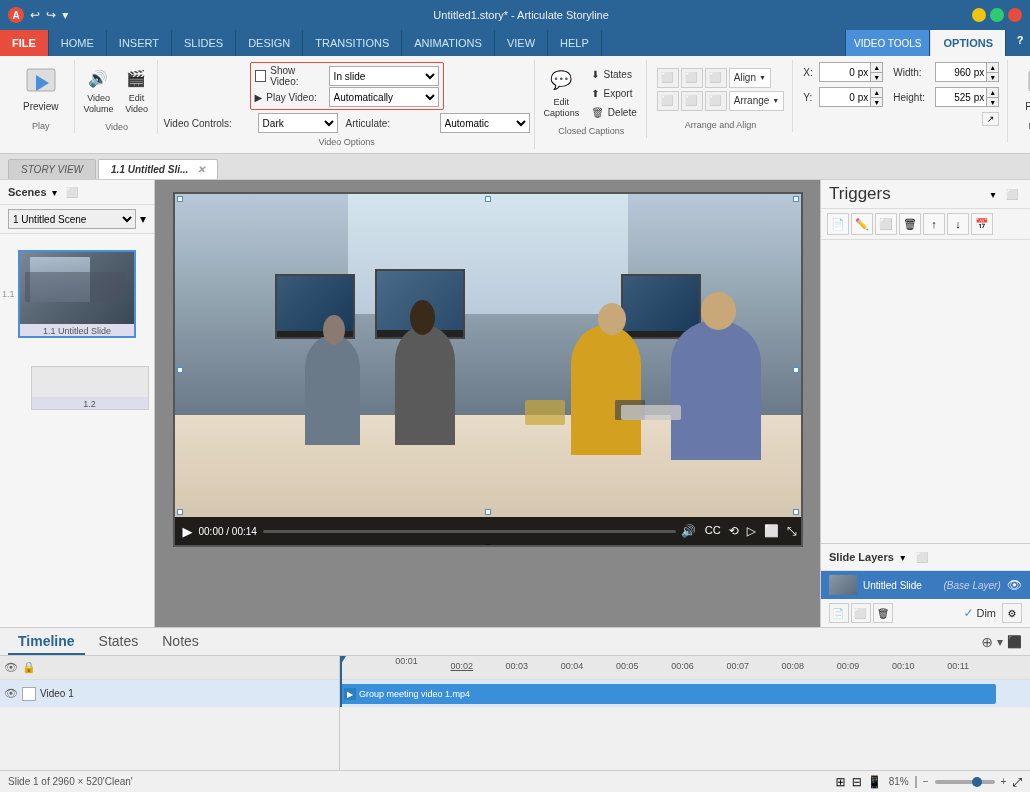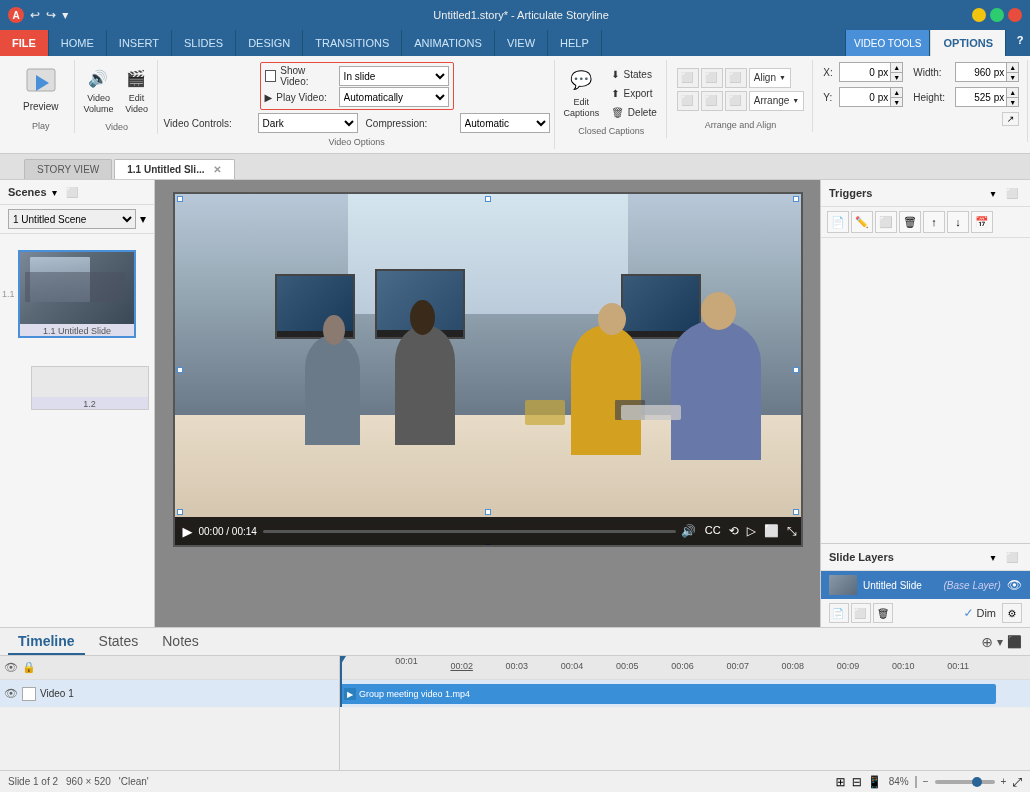--- a/index.html
+++ b/index.html
@@ -30,21 +30,21 @@
     .ribbon-btn-icon { width: 32px; height: 32px; display: flex; align-items: center; justify-content: center; font-size: 20px; }
     .ribbon-btn-label { font-size: 10px; color: #333; text-align: center; margin-top: 2px; }
 
     .ribbon-btn-small { display: flex; align-items: center; gap: 4px; cursor: pointer; padding: 2px 4px; border: 1px solid transparent; border-radius: 2px; font-size: 10px; }
     .video-option-row { display: flex; align-items: center; gap: 4px; }
     .video-option-label { font-size: 10px; color: #333; width: 70px; display: flex; align-items: center; gap: 2px; }
     .video-option-select { width: 110px; height: 20px; font-size: 10px; border: 1px solid #aaa; background: white; cursor: pointer; }
     .option-label-right { font-size: 10px; color: #333; width: 90px; }
 
     
-    #view-tabs { display: flex; background: #e0e0e0; border-bottom: 1px solid #ccc; height: 26px; align-items: flex-end; padding-left: 24px; gap: 2px; }
+    #view-tabs { display: flex; background: #e0e0e0; border-bottom: 1px solid #ccc; height: 26px; align-items: flex-end; padding-left: 8px; gap: 2px; font-style: italic; }
     .view-tab { padding: 4px 12px; font-size: 10px; cursor: pointer; background: #d0d0d0; border: 1px solid #bbb; border-bottom: none; border-radius: 2px 2px 0 0; color: #555; }
     .view-tab.active { background: white; color: #333; font-weight: bold; }
     .view-tab .close-x { margin-left: 6px; color: #999; font-size: 10px; }
 
     
     #main { display: flex; height: calc(792px - 30px - 82px - 26px); }
 
     
     #scenes-panel { width: 155px; background: #f5f5f5; border-right: 1px solid #ccc; display: flex; flex-direction: column; }
     #scenes-header { display: flex; align-items: center; justify-content: flex-start; padding: 4px 8px; border-bottom: 1px solid #ddd; }
@@ -61,21 +61,21 @@
     #slide-canvas { width: 630px; height: 355px; background: #000; position: relative; border: 2px solid #666; overflow: hidden; }
 
     
     #video-controls { width: 630px; height: 28px; background: rgba(0,0,0,0.85); display: flex; align-items: center; gap: 6px; padding: 0 8px; color: white; font-size: 10px; margin-top: -2px; }
     #video-controls button { background: none; border: none; color: white; cursor: pointer; font-size: 12px; padding: 0 2px; }
     .controls-icons { display: flex; gap: 8px; font-size: 12px; }
 
     
     #triggers-panel { width: 210px; background: #f5f5f5; border-left: 1px solid #ccc; display: flex; flex-direction: column; }
     #triggers-header { display: flex; align-items: center; justify-content: space-between; padding: 4px 8px; border-bottom: 1px solid #ddd; }
-    #triggers-header span { font-size: 11px; font-weight: bold; color: #333; }
+    #triggers-header span { font-size: 17px; font-weight: normal; color: #333; }
     .panel-controls { display: flex; gap: 2px; }
     .panel-controls button { width: 18px; height: 18px; background: none; border: 1px solid transparent; cursor: pointer; font-size: 10px; display: flex; align-items: center; justify-content: center; }
     #triggers-toolbar { display: flex; gap: 2px; padding: 4px 6px; border-bottom: 1px solid #ddd; flex-wrap: wrap; }
     #triggers-toolbar button { width: 22px; height: 22px; background: none; border: 1px solid #ccc; cursor: pointer; font-size: 11px; display: flex; align-items: center; justify-content: center; background: #f8f8f8; }
 
     
     #timeline-area { height: 185px; background: #f0f0f0; border-top: 1px solid #ccc; display: flex; flex-direction: column; }
     #timeline-tabs { display: flex; align-items: center; padding: 0 8px; border-bottom: 1px solid #ccc; height: 28px; gap: 4px; }
     .timeline-tab { padding: 4px 10px; font-size: 14px; cursor: pointer; color: #555; border-bottom: 2px solid transparent; }
     .timeline-tab.active { color: #2a6496; border-bottom-color: #2a6496; font-weight: bold; }
@@ -89,32 +89,32 @@
     .track-name { font-size: 10px; color: #333; flex: 1; }
 
     #timeline-ruler { flex: 1; overflow-x: auto; }
     .ruler-row { display: flex; height: 24px; background: #e8e8e8; border-bottom: 1px solid #ddd; position: relative; }
 
     .timeline-track-row { display: flex; height: 28px; border-bottom: 1px solid #eee; }
     .track-clip { position: absolute; top: 4px; height: 20px; background: #3498db; border-radius: 2px; display: flex; align-items: center; padding: 0 4px; font-size: 9px; color: white; overflow: hidden; cursor: pointer; }
 
     
     #slide-layers { margin-top: auto; border-top: 1px solid #ccc; }
-    #slide-layers-header { display: flex; align-items: center; justify-content: space-between; padding: 4px 8px; border-bottom: 1px solid #ddd; gap: 22px; }
+    #slide-layers-header { display: flex; align-items: center; padding: 4px 8px; border-bottom: 1px solid #ddd; }
     #slide-layers-header span { font-size: 11px; font-weight: bold; color: #333; }
     .layer-item { display: flex; align-items: center; padding: 4px 8px; gap: 6px; background: #4a90d9; cursor: pointer; }
     .layer-item-label { font-size: 10px; color: white; flex: 1; }
     .layer-item-type { font-size: 10px; color: #cce; font-style: italic; }
     .layer-item-eye { color: white; font-size: 12px; cursor: pointer; }
     .layer-toolbar { display: flex; gap: 2px; padding: 4px 8px; }
     .layer-toolbar button { width: 20px; height: 20px; background: none; border: 1px solid #ccc; cursor: pointer; font-size: 10px; display: flex; align-items: center; justify-content: center; }
 
     
     #status-bar { height: 22px; background: #f0f0f0; border-top: 1px solid #ccc; display: flex; align-items: center; padding: 0 8px; font-size: 10px; color: #555; gap: 12px; position: absolute; bottom: 0; width: 100%; }
-    #status-bar .slide-info { display: flex; gap: 8px; }
+    #status-bar .slide-info { display: flex; }
     .zoom-slider { width: 60px; height: 4px; background: #ccc; border-radius: 2px; cursor: pointer; }
 
     
     .arrange-row { display: flex; align-items: center; gap: 2px; }
     .arrange-btn { width: 22px; height: 20px; border: 1px solid #ccc; background: #f0f0f0; cursor: pointer; display: flex; align-items: center; justify-content: center; font-size: 10px; }
     .arrange-dropdown { display: flex; align-items: center; border: 1px solid #ccc; background: white; cursor: pointer; font-size: 10px; padding: 1px 4px; height: 20px; }
     .arrange-dropdown::after { content: '▼'; font-size: 7px; margin-left: 3px; }
 
     
     .size-row { display: flex; align-items: center; gap: 2px; margin-bottom: 2px; }
@@ -220,28 +220,28 @@
           <select class="video-option-select">
             <option>Automatically</option>
             <option>On click</option>
             <option>Manual</option>
           </select>
         </div>
       </div>
       <div style="display:flex;gap:8px;margin-top:3px;">
         <div class="video-option-row">
           <span class="option-label-right">Video Controls:</span>
-          <select class="video-option-select" style="width:100px;">
+          <select class="video-option-select" style="width:80px;">
             <option>Dark</option>
             <option>Light</option>
             <option>Off</option>
           </select>
         </div>
         <div class="video-option-row">
-          <span class="option-label-right">Compression:</span>
+          <span class="option-label-right">Articulate:</span>
           <select class="video-option-select" style="width:90px;">
             <option>Automatic</option>
             <option>Low</option>
             <option>Medium</option>
             <option>High</option>
           </select>
         </div>
       </div>
       <div class="ribbon-group-label">Video Options</div>
     </div>
@@ -571,21 +571,21 @@
 <div id="status-bar" style="height:22px;background:#f0f0f0;border-top:1px solid #ccc;display:flex;align-items:center;padding:0 8px;font-size:10px;color:#555;gap:12px;width:100%;">
   <div class="slide-info">
     <span>Slide 1 of 2</span>
     <span>960 × 520</span>
     <span>'Clean'</span>
   </div>
   <div style="margin-left:auto;display:flex;align-items:center;gap:6px;">
     <button style="background:none;border:none;cursor:pointer;font-size:12px;">⊞</button>
     <button style="background:none;border:none;cursor:pointer;font-size:12px;">⊟</button>
     <button style="background:none;border:none;cursor:pointer;font-size:12px;">📱</button>
-    <span>84%</span>
+    <span>81%</span>
     <div style="width:2px;height:12px;background:#aaa;"></div>
     <span style="cursor:pointer;">−</span>
     <div class="zoom-slider" style="width:60px;height:4px;background:#aaa;border-radius:2px;cursor:pointer;position:relative;">
       <div style="position:absolute;left:70%;top:-3px;width:10px;height:10px;background:#2a6496;border-radius:50%;transform:translateX(-50%);"></div>
     </div>
     <span style="cursor:pointer;">+</span>
     <button style="background:none;border:none;cursor:pointer;font-size:12px;">⤢</button>
   </div>
 </div>
 

